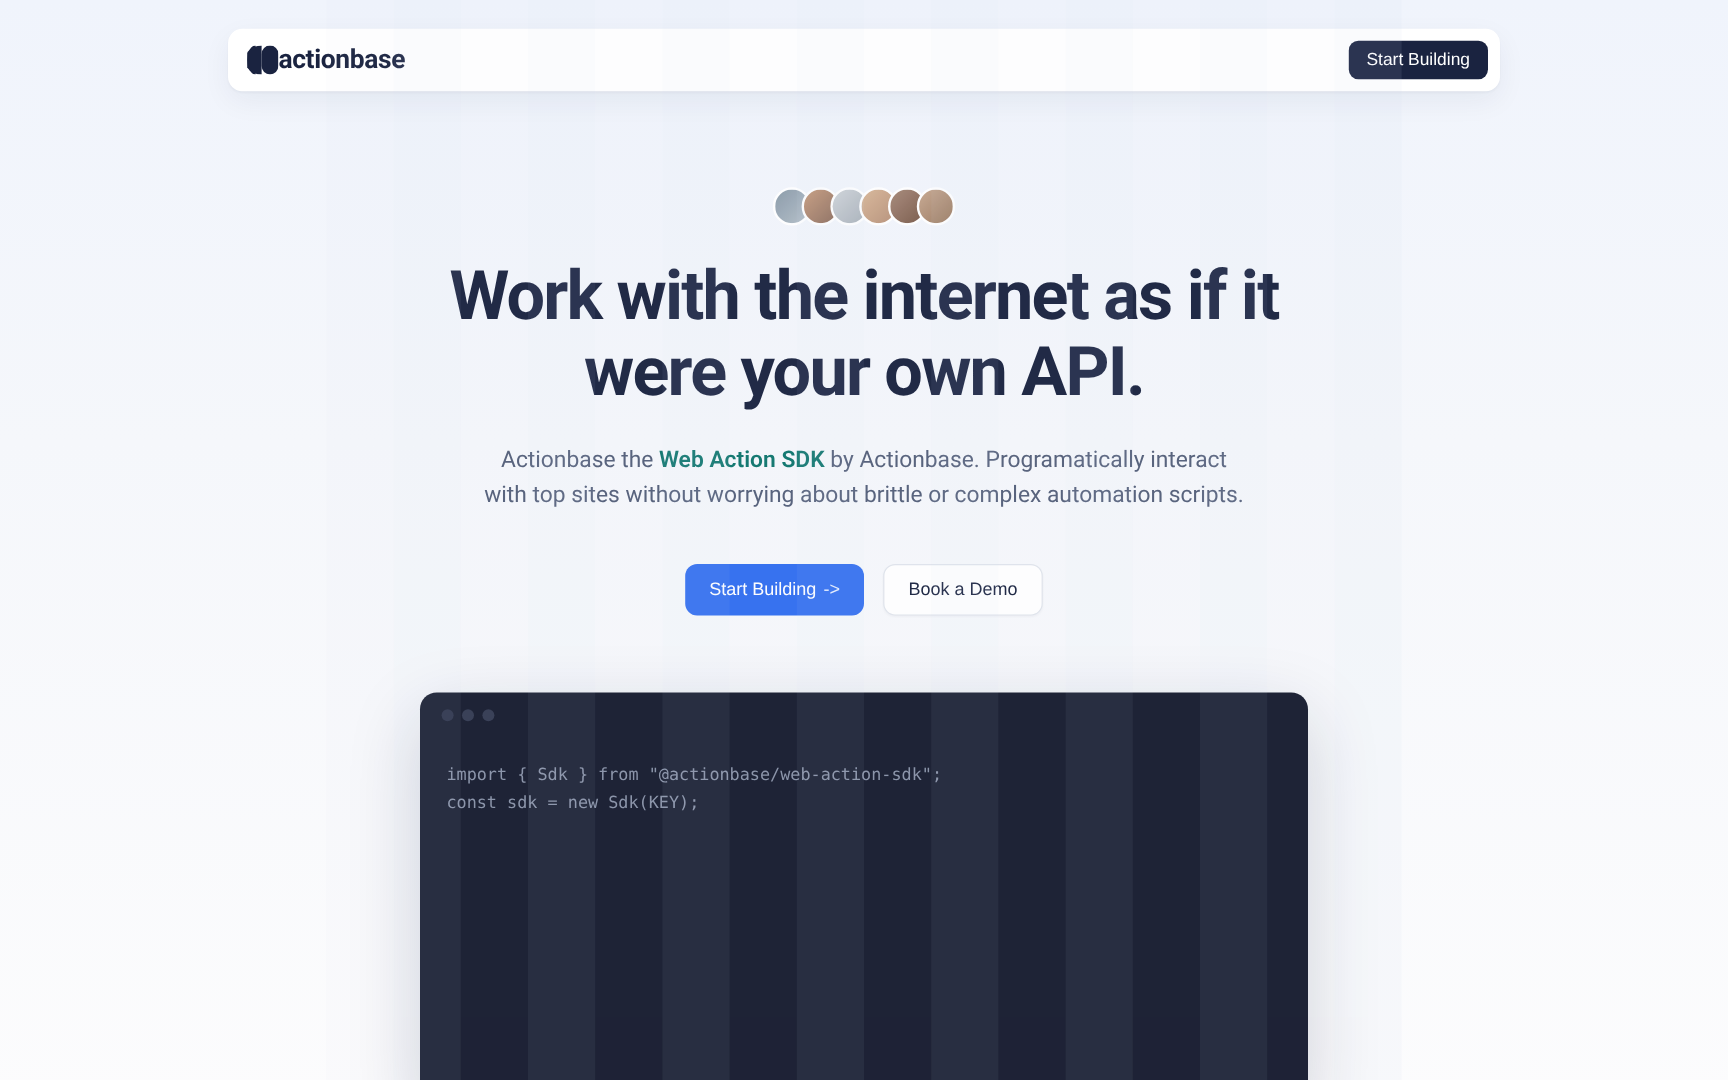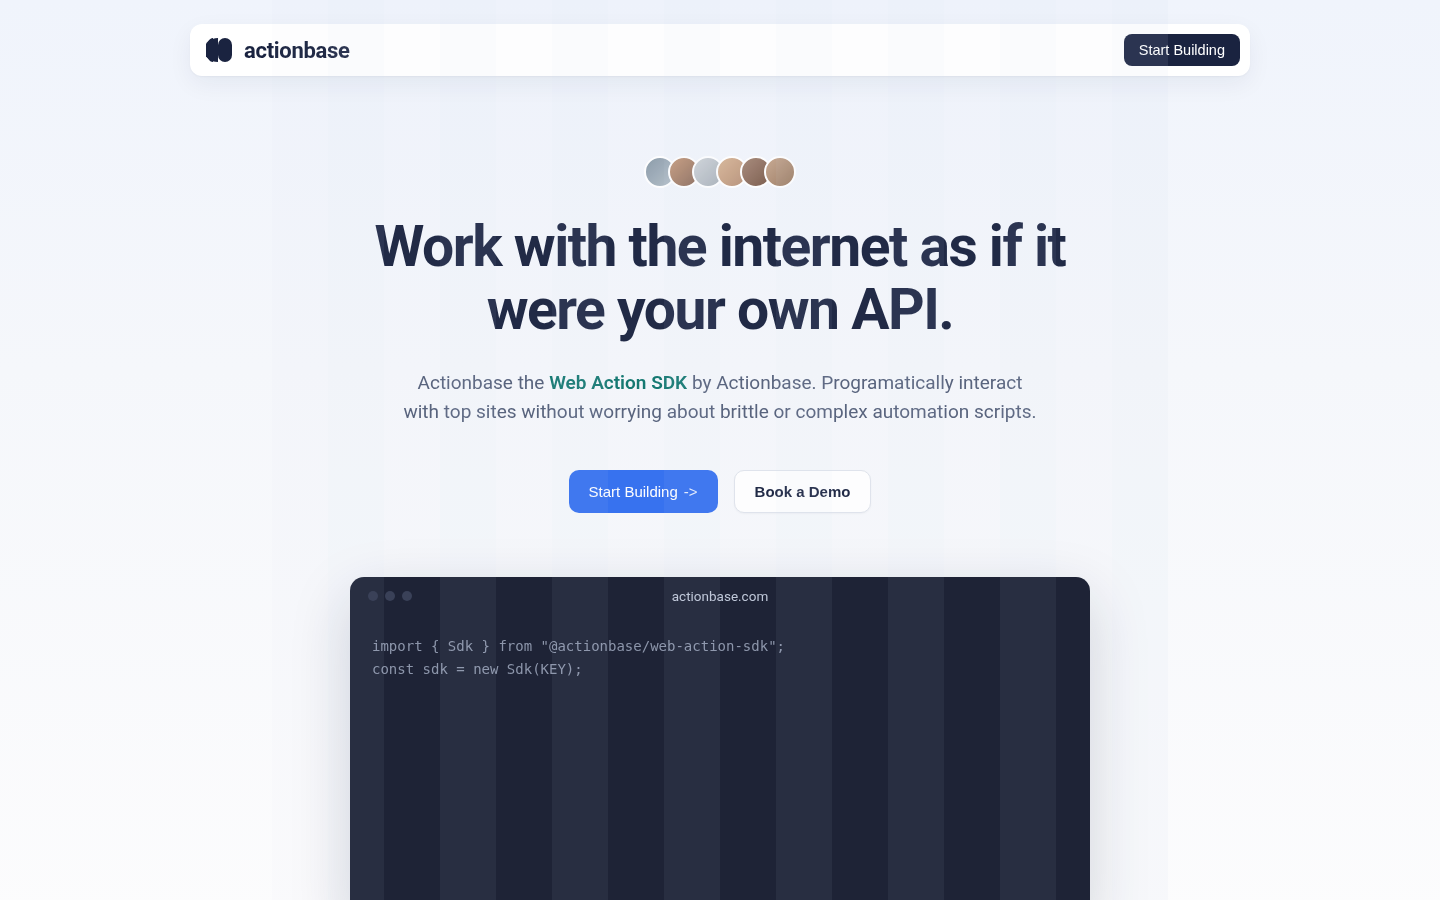--- a/index.html
+++ b/index.html
@@ -24,21 +24,21 @@
 .nav-wrap {
   display:flex; justify-content:center; padding-top:24px;
 }
 .nav {
   width: 1060px; height:52px;
   background:#fff; border-radius:12px;
   box-shadow: 0 8px 24px rgba(20,30,60,0.06), 0 1px 2px rgba(20,30,60,0.04);
   display:flex; align-items:center; justify-content:space-between;
   padding: 0 10px 0 16px;
 }
-.logo { display:flex; align-items:center; gap:12px; }
+.logo { display:flex; align-items:center; }
 .logo-mark {
   width:26px; height:24px; position:relative;
 }
 .logo-mark svg { display:block; }
 .logo-text {
   font-size:22px; font-weight:700; color:#1a2340; letter-spacing:-0.3px;
 }
 .nav-btn {
   background:#1a2340; color:#fff; border:none; border-radius:8px;
   padding: 8px 15px; font-size:14.5px; font-weight:500; cursor:pointer;
@@ -72,21 +72,21 @@
 .subhead strong { color:#0f766e; font-weight:600; }
 .cta-row { display:flex; gap:16px; justify-content:center; margin-bottom:64px;}
 .btn-primary {
   background:#316ef0; color:#fff; border:none; border-radius:10px;
   padding:12px 20px; font-size:15px; font-weight:500; cursor:pointer;
   display:flex; align-items:center; gap:6px;
 }
 .btn-primary .arrow { opacity:0.85; font-size:15px; }
 .btn-secondary {
   background:#fff; color:#1a2340; border:1px solid #e0e4ec; border-radius:10px;
-  padding:12px 20px; font-size:15px; font-weight:700; cursor:pointer;
+  padding:12px 20px; font-size:15px; font-weight:400; cursor:pointer;
   box-shadow: 0 1px 2px rgba(20,30,60,0.04);
 }
 
 .terminal {
   width:740px; margin:0 auto; background:#171c2f; border-radius:14px;
   box-shadow: 0 20px 60px rgba(20,30,60,0.18);
   overflow:hidden;
 }
 .term-head {
   display:flex; align-items:center; padding:14px 18px; position:relative;
@@ -163,18 +163,17 @@
     <button class="btn-secondary">Book a Demo</button>
   </div>
 
   <div class="terminal">
     <div class="term-head">
       <div class="dots">
         <div class="dot"></div>
           <div class="dot"></div>
           <div class="dot"></div>
       </div>
-      <div class="term-title">actionbase.com</div>
     </div>
     <div class="term-body">import { Sdk } from "@actionbase/web-action-sdk";
 const sdk = new Sdk(KEY);</div>
   </div>
 </section>
 
 </body></html>

